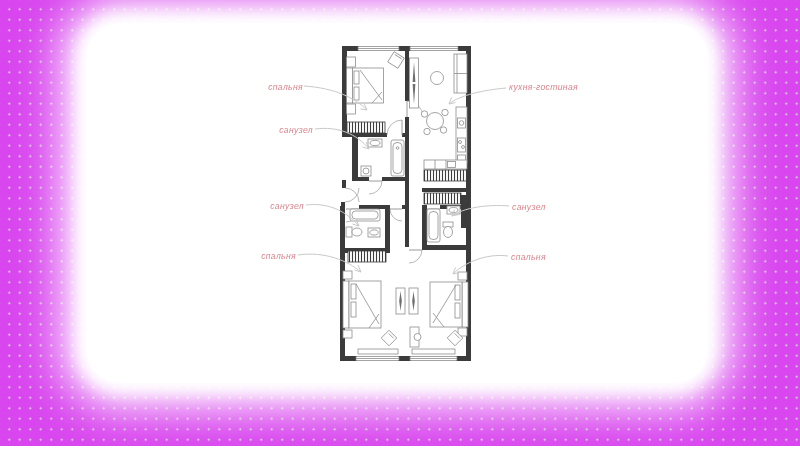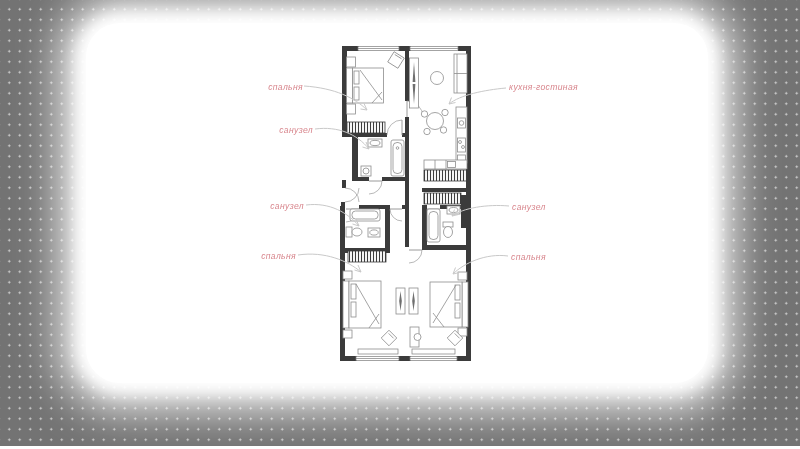--- a/index.html
+++ b/index.html
@@ -1,18 +1,18 @@
 <!DOCTYPE html>
 <html><head>
 <meta charset="utf-8">
 <style>
   html,body{margin:0;padding:0;}
   body{width:800px;height:449px;overflow:hidden;background:#ffffff;
        font-family:"Liberation Sans",sans-serif;}
-  .page{position:relative;width:800px;height:446px;background:#737373;}
+  .page{position:relative;width:800px;height:446px;background:#d946ef;}
   .dots{position:absolute;inset:0;
         background-image:radial-gradient(circle,#d2d2d2 0 0.9px,rgba(0,0,0,0) 1.1px);
         background-size:10.5px 10.5px;background-position:4px 4px;}
   .white-patch{position:absolute;left:86px;top:23px;width:622px;height:360px;
         background:#ffffff;border-radius:34px;
         box-shadow:0 0 16px 10px #ffffff,0 0 42px 28px rgba(255,255,255,0.85);}
   svg{position:absolute;left:0;top:0;}
   .room-label{font-family:"Liberation Sans",sans-serif;font-style:italic;
         font-size:8.6px;letter-spacing:0.35px;}
 </style>

